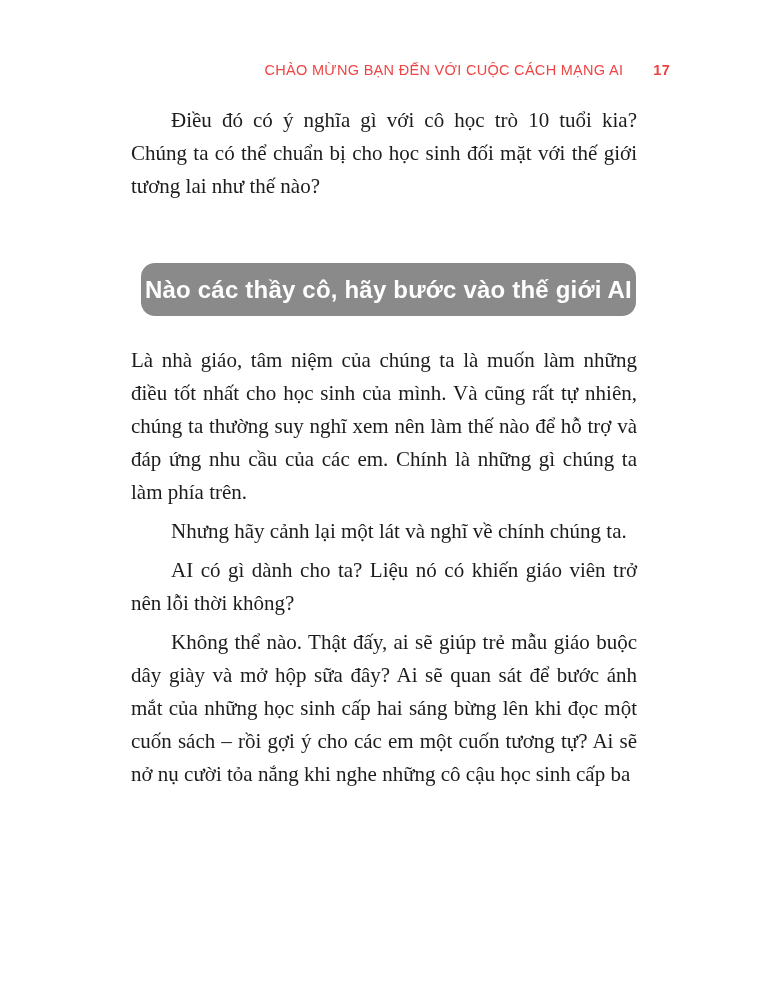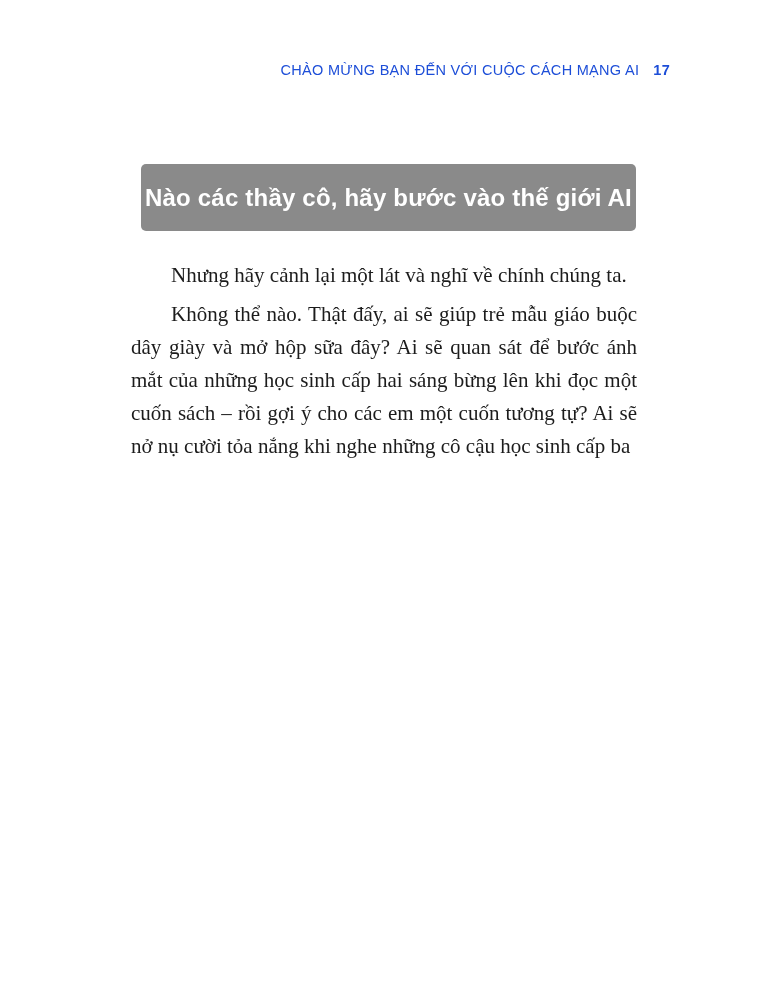--- a/index.html
+++ b/index.html
@@ -15,64 +15,67 @@
     top: 62px; right: 98px;
     font-family: "Liberation Sans", "DejaVu Sans", sans-serif;
     font-size: 14.5px;
     letter-spacing: 0.3px;
     display: flex;
     align-items: baseline;
     gap: 14px;
     white-space: nowrap;
   }
   .running-head .rh-title { font-weight: normal; }
-  .running-head .rh-page  { font-weight: bold; font-size: 14.5px; }
+  .running-head .rh-page  { font-weight: bold; font-size: 14.5px; margin-left: 16px; }
   .page-body {
     position: absolute;
     left: 131px; top: 104px;
     width: 506px;
     font-size: 21px;
     line-height: 33px;
     text-align: justify;
   }
   .page-body p {
     margin: 0 0 6px 0;
     text-indent: 40px;
   }
   .page-body p.no-indent { text-indent: 0; }
   .section-banner {
     margin: 60px 0 28px 10px;
     width: 495px;
-    height: 67px;
-    border-radius: 5px;
+    height: 53px;
+    border-radius: 14px;
     display: flex;
     align-items: center;
     justify-content: center;
     font-family: "Liberation Sans", "DejaVu Sans", sans-serif;
     font-weight: bold;
     font-size: 24px;
     letter-spacing: 0.2px;
     white-space: nowrap;
   }
 </style>
 </head>
 <body>
 
-<header class="running-head" style="color: #1d4ed8;">
+<header class="running-head" style="color: #ef4444;">
   <span class="rh-title">CHÀO MỪNG BẠN ĐẾN VỚI CUỘC CÁCH MẠNG AI</span>
   <span class="rh-page">17</span>
 </header>
 
 <main class="page-body" style="color: rgb(28, 28, 28);">
 
+  <p>Điều đó có ý nghĩa gì với cô học trò 10 tuổi kia? Chúng ta có thể chuẩn bị cho học sinh đối mặt với thế giới tương lai như thế nào?</p>
 
 
   <div class="section-banner" style="background-color: rgb(138, 138, 138);">
     <span style="color: rgb(255, 255, 255);">Nào các thầy cô, hãy bước vào thế giới AI</span>
   </div>
 
+  <p class="no-indent">Là nhà giáo, tâm niệm của chúng ta là muốn làm những điều tốt nhất cho học sinh của mình. Và cũng rất tự nhiên, chúng ta thường suy nghĩ xem nên làm thế nào để hỗ trợ và đáp ứng nhu cầu của các em. Chính là những gì chúng ta làm phía trên.</p>
 
   <p>Nhưng hãy cảnh lại một lát và nghĩ về chính chúng ta.</p>
 
+  <p>AI có gì dành cho ta? Liệu nó có khiến giáo viên trở nên lỗi thời không?</p>
 
   <p>Không thể nào. Thật đấy, ai sẽ giúp trẻ mẫu giáo buộc dây giày và mở hộp sữa đây? Ai sẽ quan sát để bước ánh mắt của những học sinh cấp hai sáng bừng lên khi đọc một cuốn sách – rồi gợi ý cho các em một cuốn tương tự? Ai sẽ nở nụ cười tỏa nắng khi nghe những cô cậu học sinh cấp ba</p>
 
 </main>
 
 </body></html>

